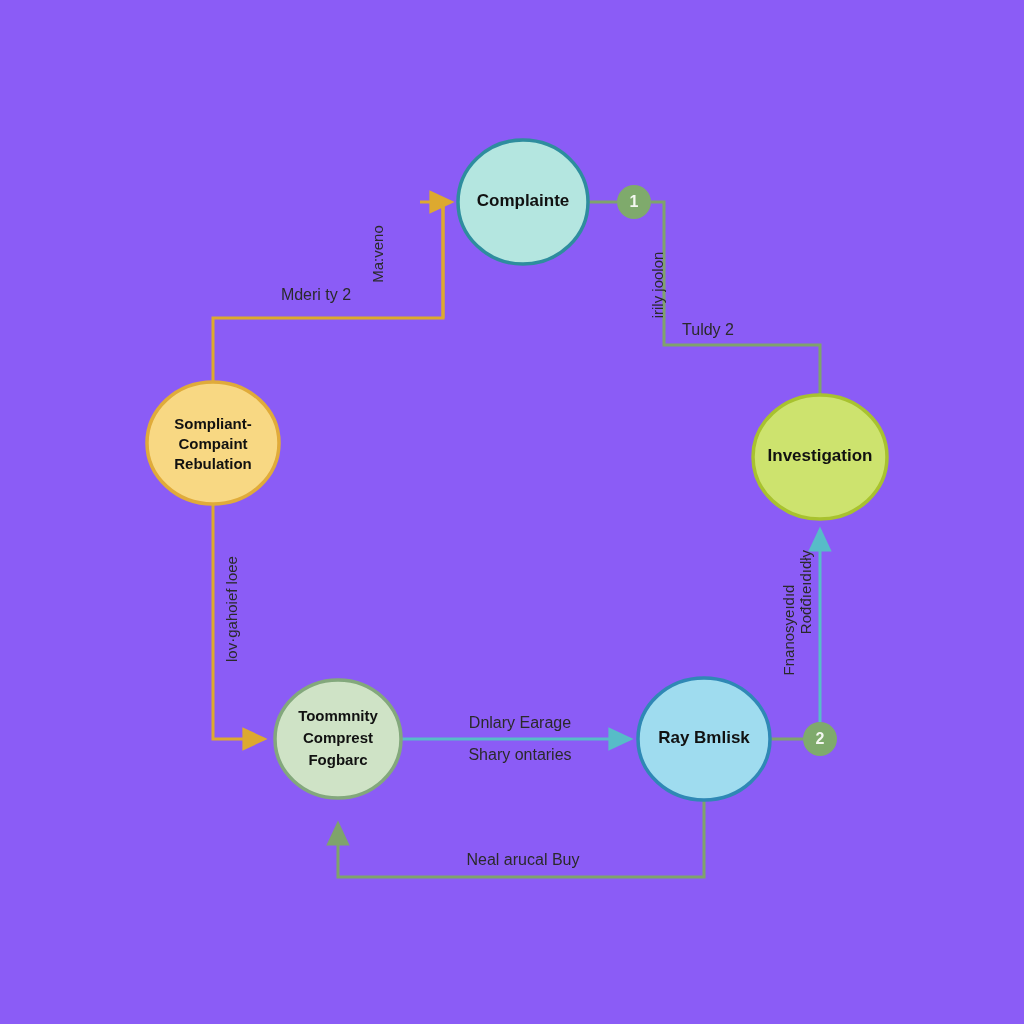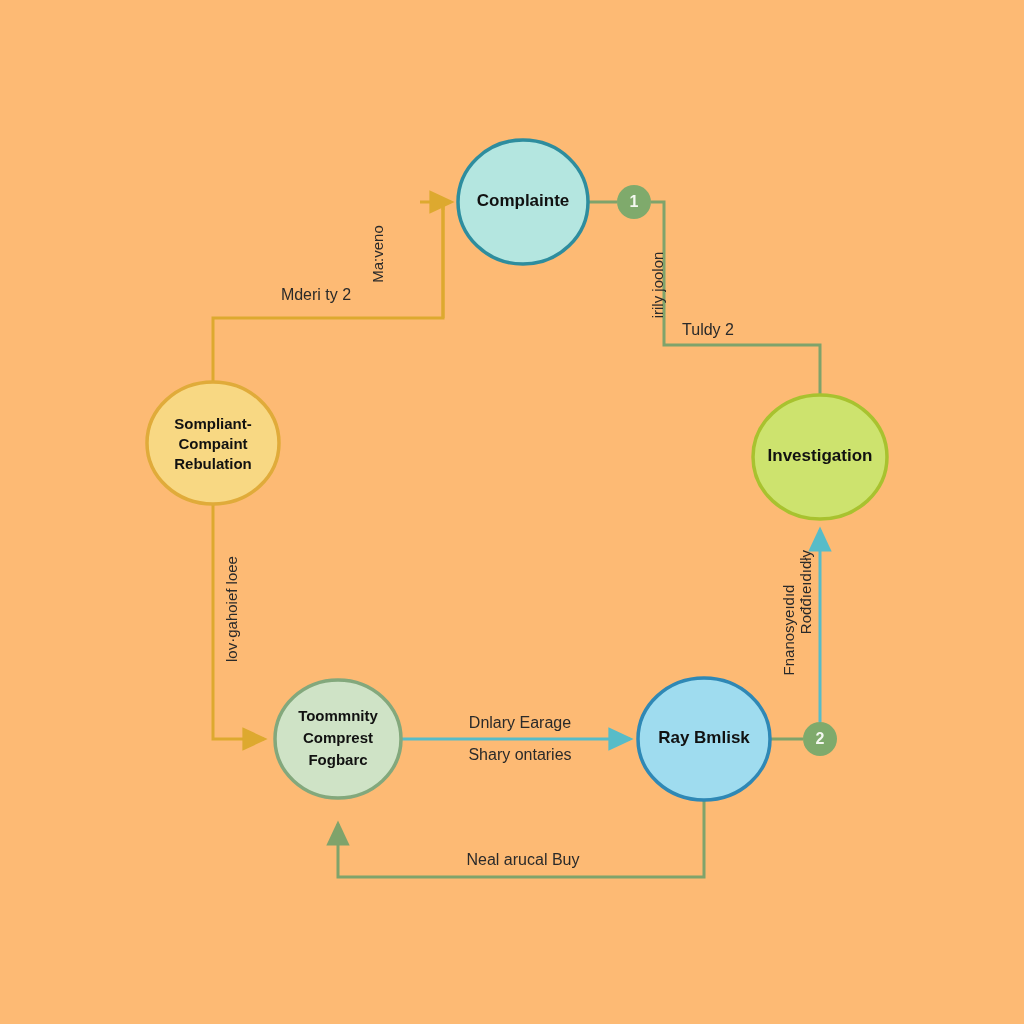--- a/index.html
+++ b/index.html
@@ -39,21 +39,21 @@
   .badge-num {
     fill: #f4f8f0;
     font-weight: bold;
     text-anchor: middle;
     dominant-baseline: middle;
   }
 </style>
 </head>
 <body>
 
-<div id="canvas" style="background: #fdba74;">
+<div id="canvas" style="background: #8b5cf6;">
 
   <svg class="layer" viewBox="0 0 1024 1024">
     <defs>
       <marker id="arrow-amber" markerWidth="9" markerHeight="9" refX="7.2" refY="4.5" orient="auto">
         <path d="M0,0.6 L8.4,4.5 L0,8.4 Z" fill="#dda92f"></path>
       </marker>
       <marker id="arrow-green" markerWidth="9" markerHeight="9" refX="7.2" refY="4.5" orient="auto">
         <path d="M0,0.6 L8.4,4.5 L0,8.4 Z" fill="#7fa36b"></path>
       </marker>
       <marker id="arrow-cyan" markerWidth="9" markerHeight="9" refX="7.2" refY="4.5" orient="auto">

